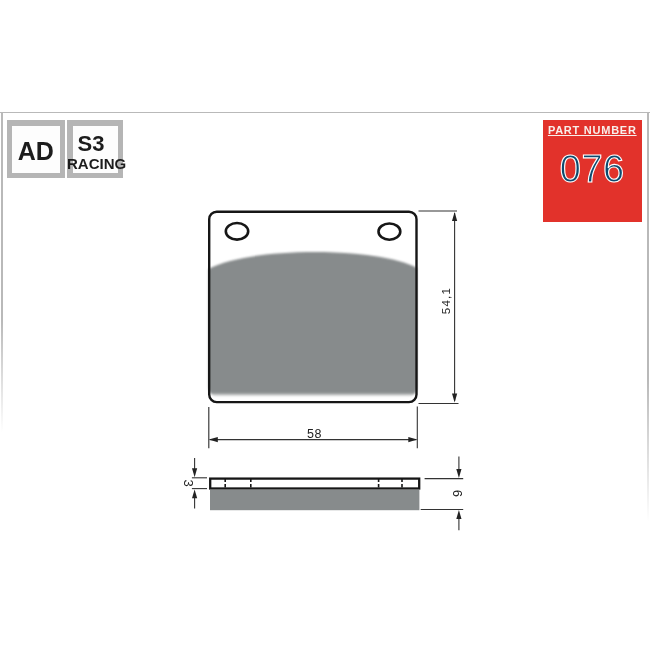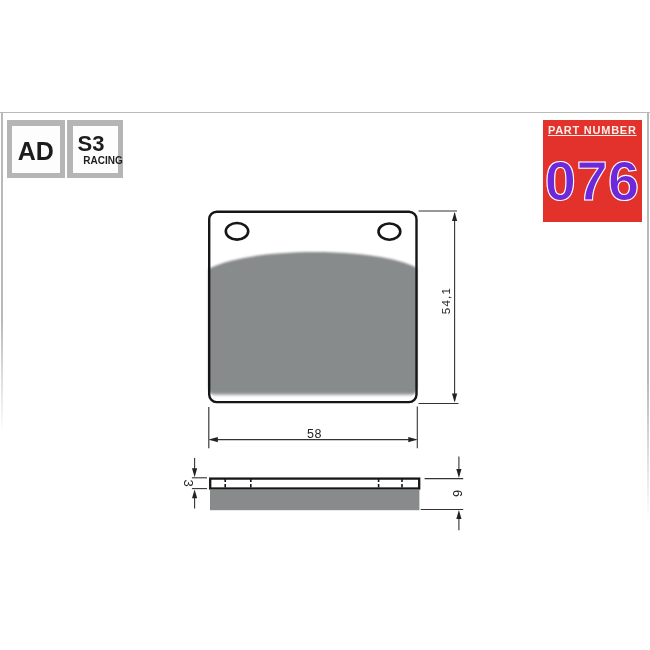--- a/index.html
+++ b/index.html
@@ -16,27 +16,27 @@
 
 <div class="abs" style="left:647.3px;top:111.8px;width:1.4px;height:410px;background:linear-gradient(to bottom,#b9b9b9 65%,rgba(185,185,185,0));"></div>
 
 <div class="abs" style="left:6.5px;top:120px;width:58.5px;height:58px;background:#b5b5b5;"></div>
 <div class="abs" style="left:12px;top:125.5px;width:47.5px;height:47px;background:#fdfdfd;"></div>
 <div class="abs" style="left:6.5px;top:122px;width:58.5px;height:58px;display:flex;align-items:center;justify-content:center;font-weight:bold;font-size:25px;color:#1c1c1c;">AD</div>
 
 <div class="abs" style="left:67px;top:120px;width:56px;height:58px;background:#b5b5b5;"></div>
 <div class="abs" style="left:72.5px;top:125.5px;width:45px;height:47px;background:#fdfdfd;"></div>
 <div class="abs" style="left:67px;top:135px;width:48px;text-align:center;font-weight:bold;font-size:22px;line-height:17px;color:#1c1c1c;">S3</div>
-<div class="abs" style="left:67px;top:154.8px;width:72px;text-align:center;font-weight:bold;font-size:10px;color:#1c1c1c;">RACING</div>
+<div class="abs" style="left:67px;top:154.8px;width:72px;font-weight:bold;font-size:15px;color:#1c1c1c;">RACING</div>
 
 <div class="abs" style="left:542.5px;top:120px;width:99.5px;height:101.5px;background:#e2322b;"></div>
 
 <div class="abs" style="left:542.5px;top:123.5px;width:99.5px;text-align:center;font-weight:bold;font-size:11px;letter-spacing:0.75px;color:#f8efeb;text-decoration:underline;">PART&nbsp;NUMBER</div>
 
-<div class="abs" style="left:542.5px;top:147.5px;width:99.5px;text-align:center;font-weight:bold;font-size:56px;letter-spacing:0.5px;color:#6d28d9;-webkit-text-stroke:1.1px #ffffff;">076</div>
+<div class="abs" style="left:542.5px;top:147.5px;width:99.5px;text-align:center;font-weight:normal;font-size:38px;letter-spacing:0.5px;color:#0c4a6e;-webkit-text-stroke:1.1px #ffffff;">076</div>
 
 <svg class="abs" style="left:0;top:0;" width="650" height="650" viewBox="0 0 650 650">
   <defs>
     <filter id="soft" x="-10%" y="-10%" width="120%" height="120%">
       <feGaussianBlur stdDeviation="0.8"></feGaussianBlur>
     </filter>
     <linearGradient id="fade" x1="0" y1="392.5" x2="0" y2="396.8" gradientUnits="userSpaceOnUse">
       <stop offset="0" stop-color="#878b8c"></stop>
       <stop offset="1" stop-color="#878b8c" stop-opacity="0"></stop>
     </linearGradient>

